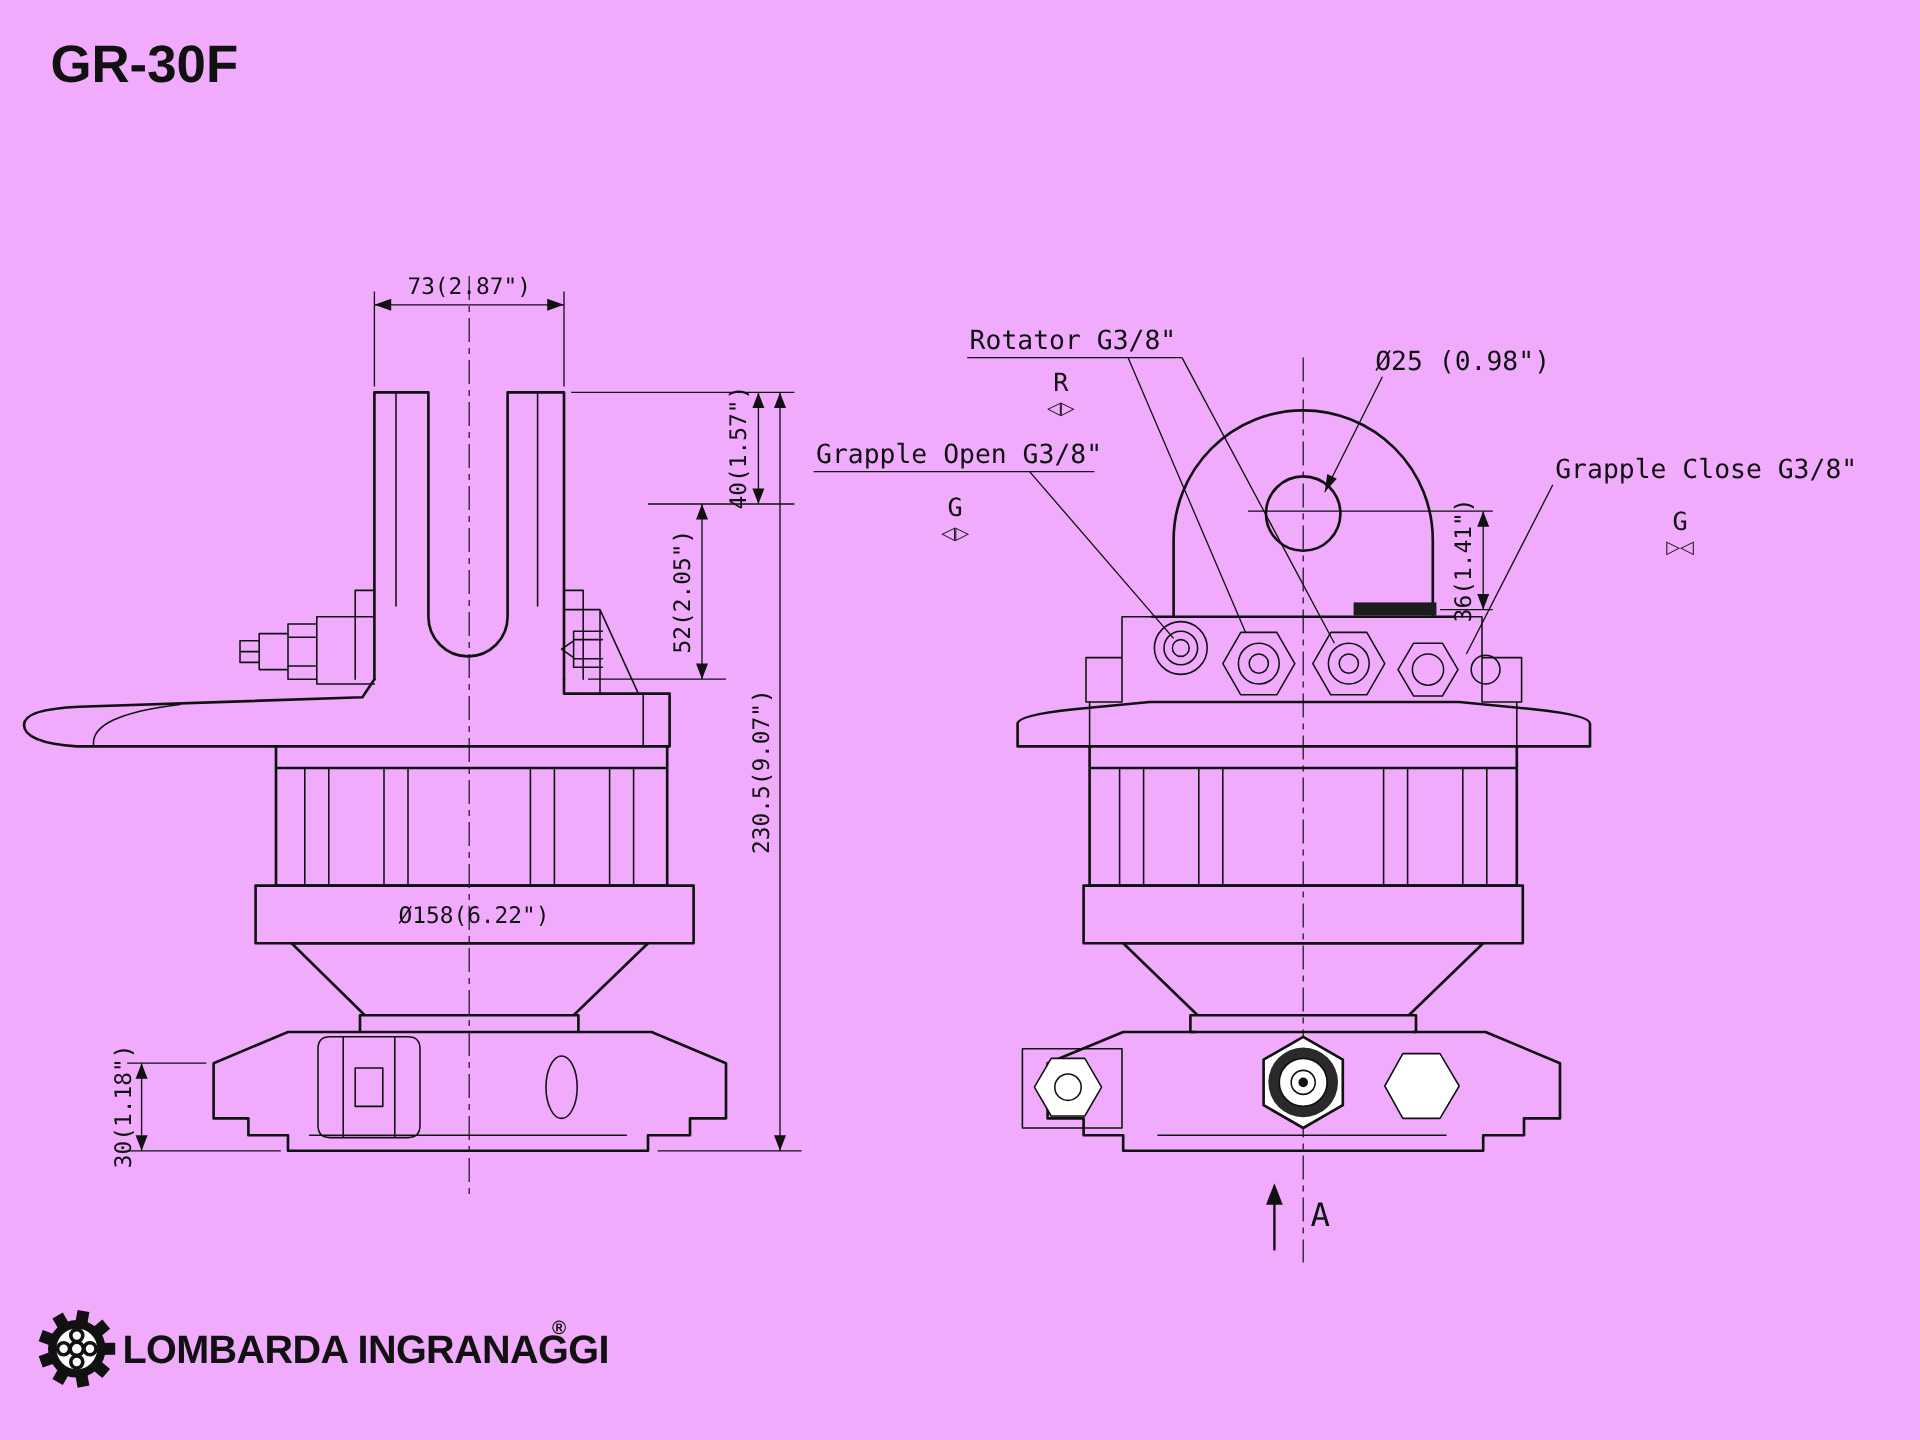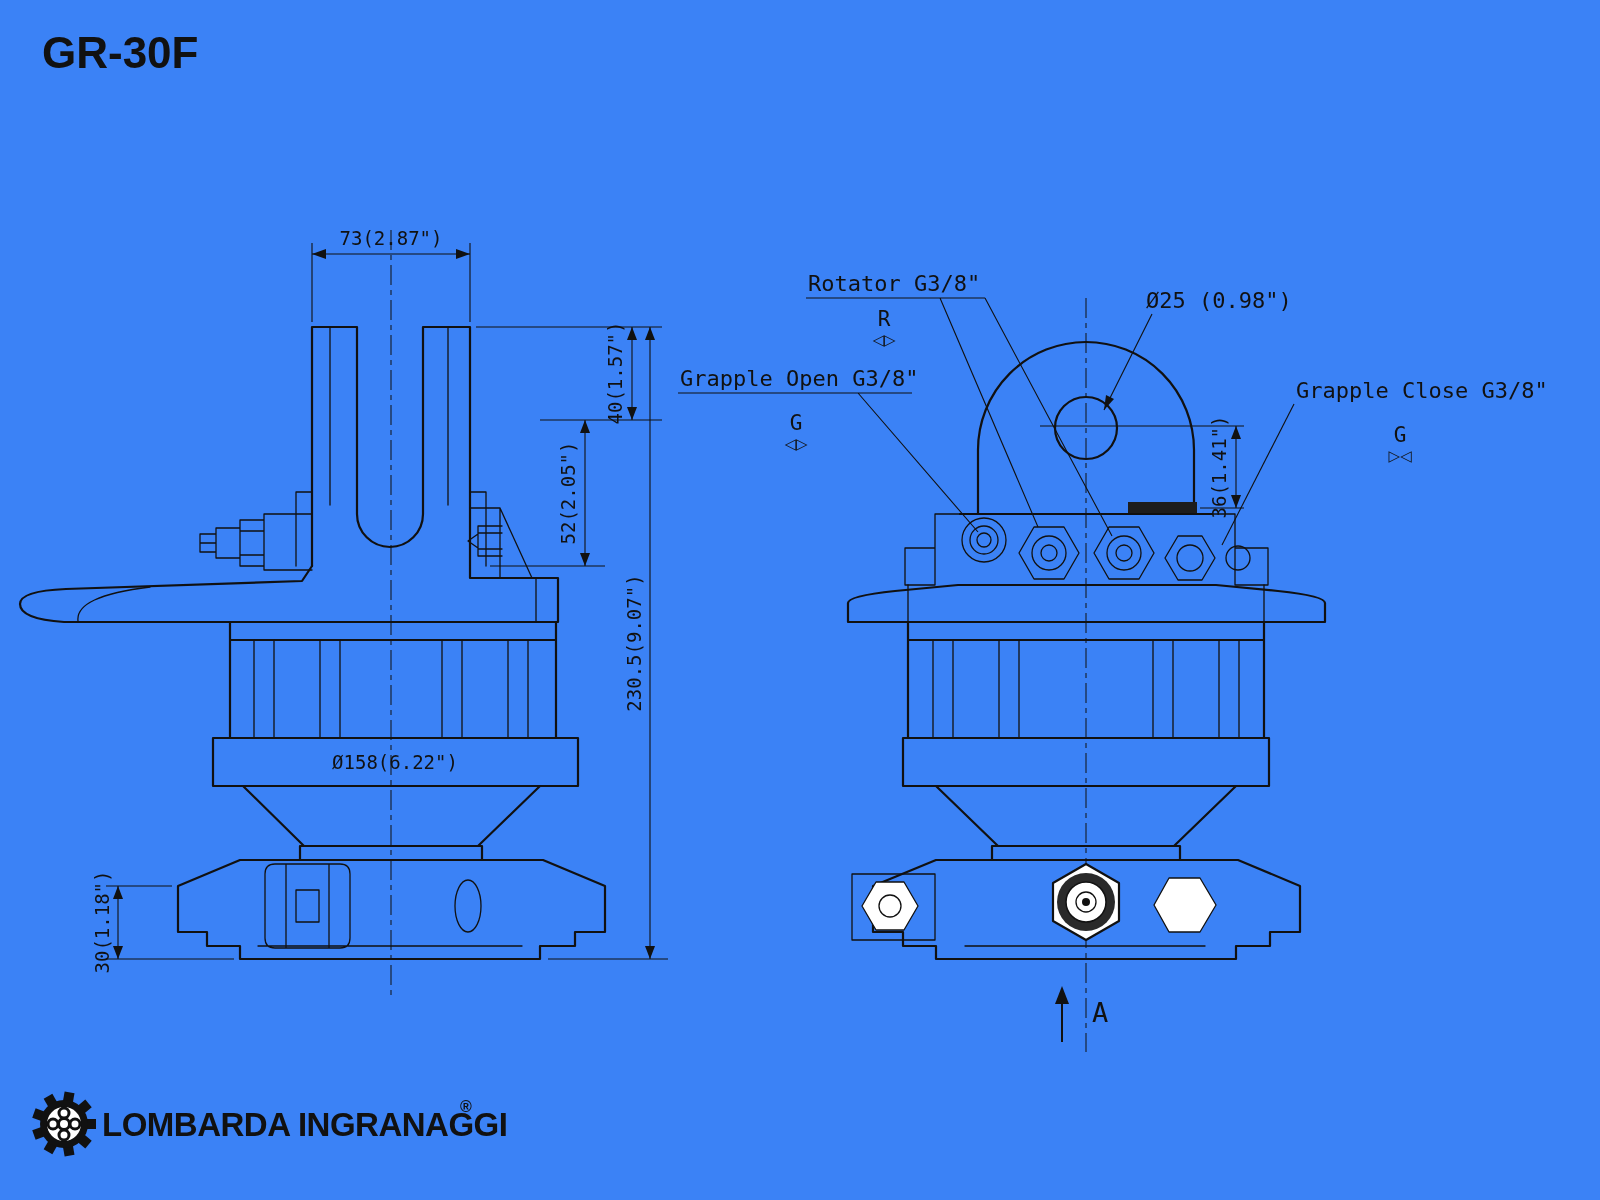--- a/index.html
+++ b/index.html
@@ -1,16 +1,16 @@
 <!DOCTYPE html>
 <html><head>
 <meta charset="utf-8">
 <style>
   html, body { margin: 0; padding: 0; background: #ffffff; }
-  .page { width: 1600px; height: 1200px; position: relative; background: #3b82f6; }
+  .page { width: 1600px; height: 1200px; position: relative; background: #f0abfc; }
   svg { display: block; }
   .outline { fill: none; stroke: #111; stroke-width: 2.2; stroke-linejoin: round; stroke-linecap: round; }
   .thin    { fill: none; stroke: #111; stroke-width: 1.3; stroke-linejoin: round; stroke-linecap: round; }
   .dim     { fill: none; stroke: #111; stroke-width: 1.1; }
   .cl      { fill: none; stroke: #111; stroke-width: 1; stroke-dasharray: 20 5 5 5; }
   .arrow   { fill: #111; stroke: none; }
   .darkfill{ fill: #1d1d1d; stroke: none; }
   text { fill: #111; }
   .dimtext   { font: 19px "DejaVu Sans Mono", monospace; }
   .labeltext { font: 22px "DejaVu Sans Mono", monospace; }

